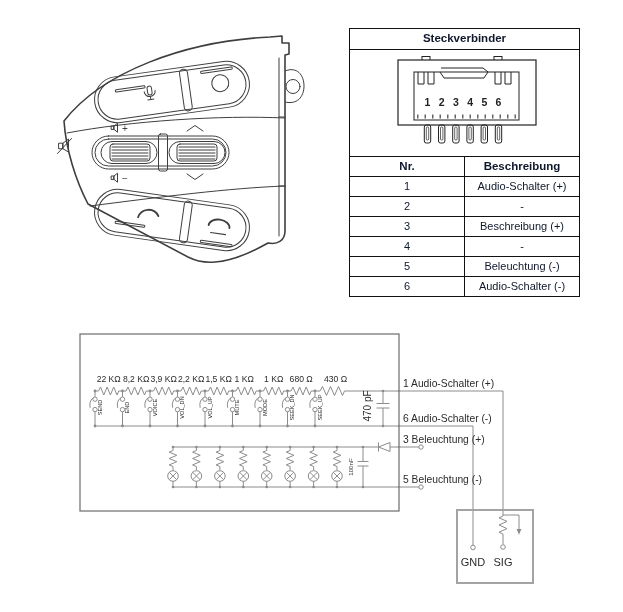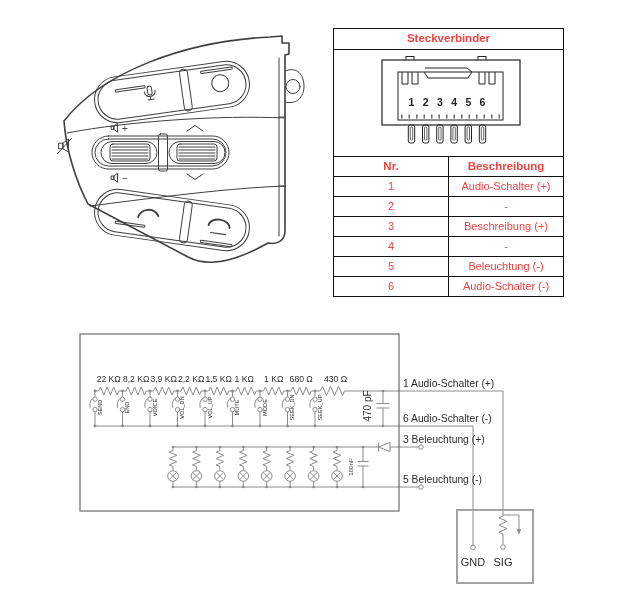--- a/index.html
+++ b/index.html
@@ -3,23 +3,23 @@
 <meta charset="utf-8">
 <style>
   html,body{margin:0;padding:0;}
   body{
     width:623px;height:612px;position:relative;overflow:hidden;
     background:#ffffff;
     font-family:"Liberation Sans", sans-serif;
   }
   
   .conn-table{
-    position:absolute;left:333px;top:28px;width:231px;
+    position:absolute;left:349px;top:28px;width:231px;
     border-collapse:collapse;table-layout:fixed;
-    color:#ef4444;
+    color:#0f172a;
   }
   .conn-table td{
     border:1px solid #111;
     font-size:11px;line-height:1;
     text-align:center;vertical-align:middle;
     padding:0;height:19px;
     background:#fff;
   }
   .conn-table td.title-cell{height:20px;font-weight:bold;font-size:11.5px;}
   .conn-table td.img-cell{height:106px;}

